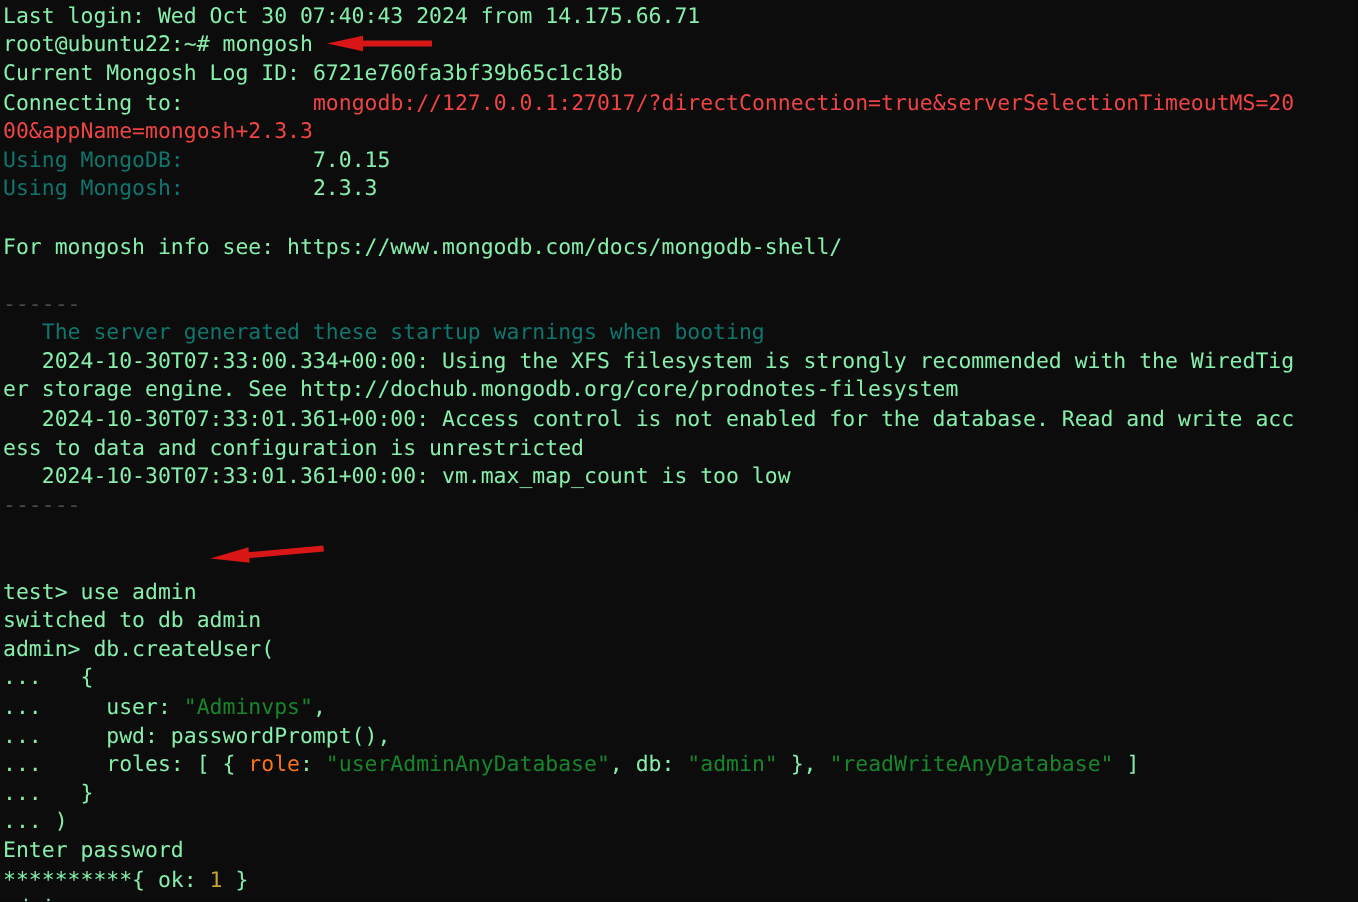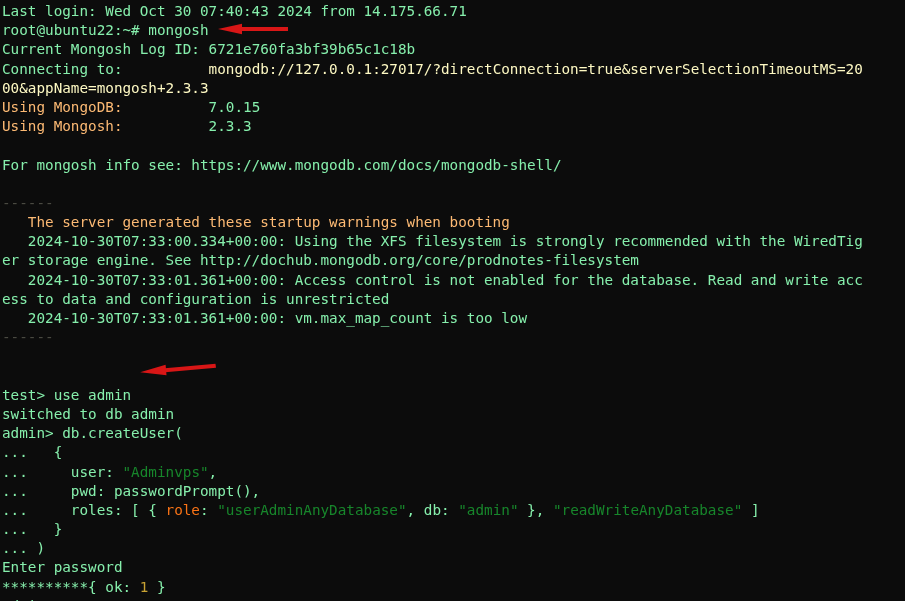--- a/index.html
+++ b/index.html
@@ -25,23 +25,23 @@
     white-space: pre;
     width: 1400px;
   }
   .line {
     height: 19.2px;
     white-space: pre;
     overflow: visible;
   }
   
   .c-white   { color: #86efac; }
-  .c-green   { color: #fef9c3; }
+  .c-green   { color: #ef4444; }
   .c-dgreen  { color: #17862b; }
-  .c-yellow  { color: #fdba74; text-align: center; }
+  .c-yellow  { color: #0f766e; text-align: center; }
   .c-amber   { color: #c8a233; }
   .c-orange  { color: #f97316; }
   .c-dim     { color: #4a4a42; }
 
   
   .arrow {
     position: absolute;
     pointer-events: none;
   }
   .arrow svg { display: block; }

